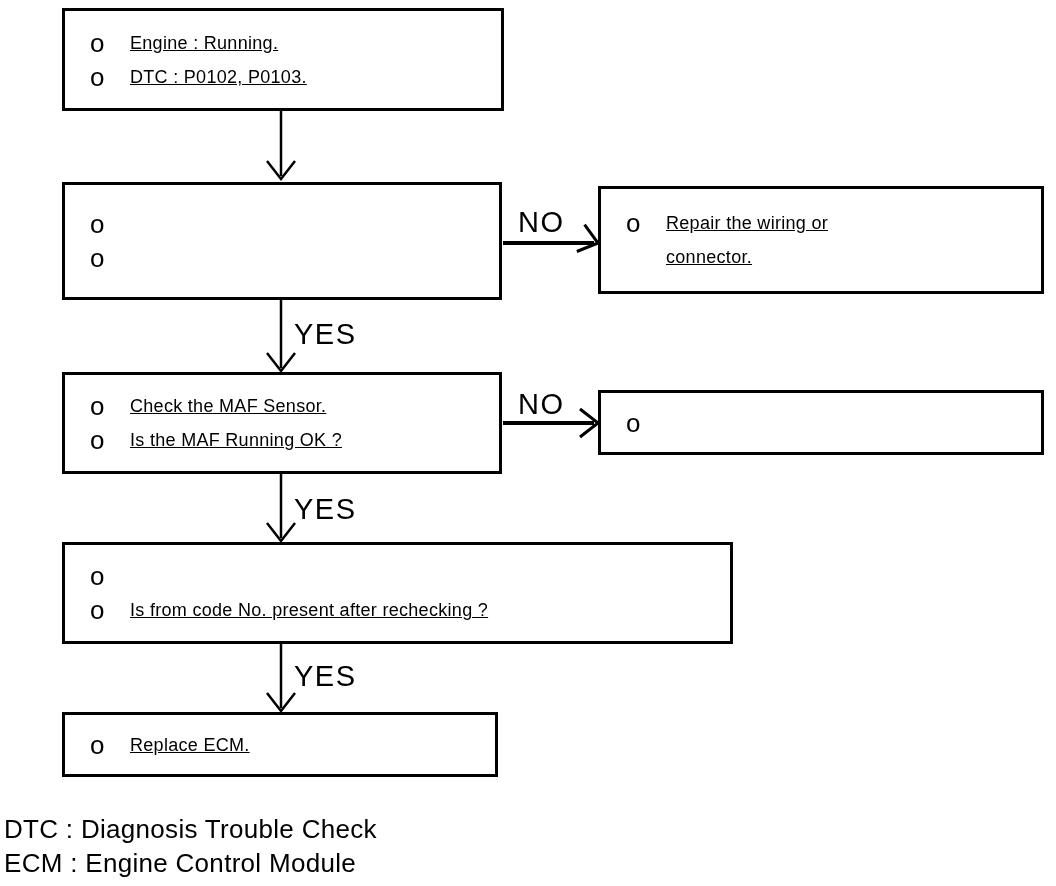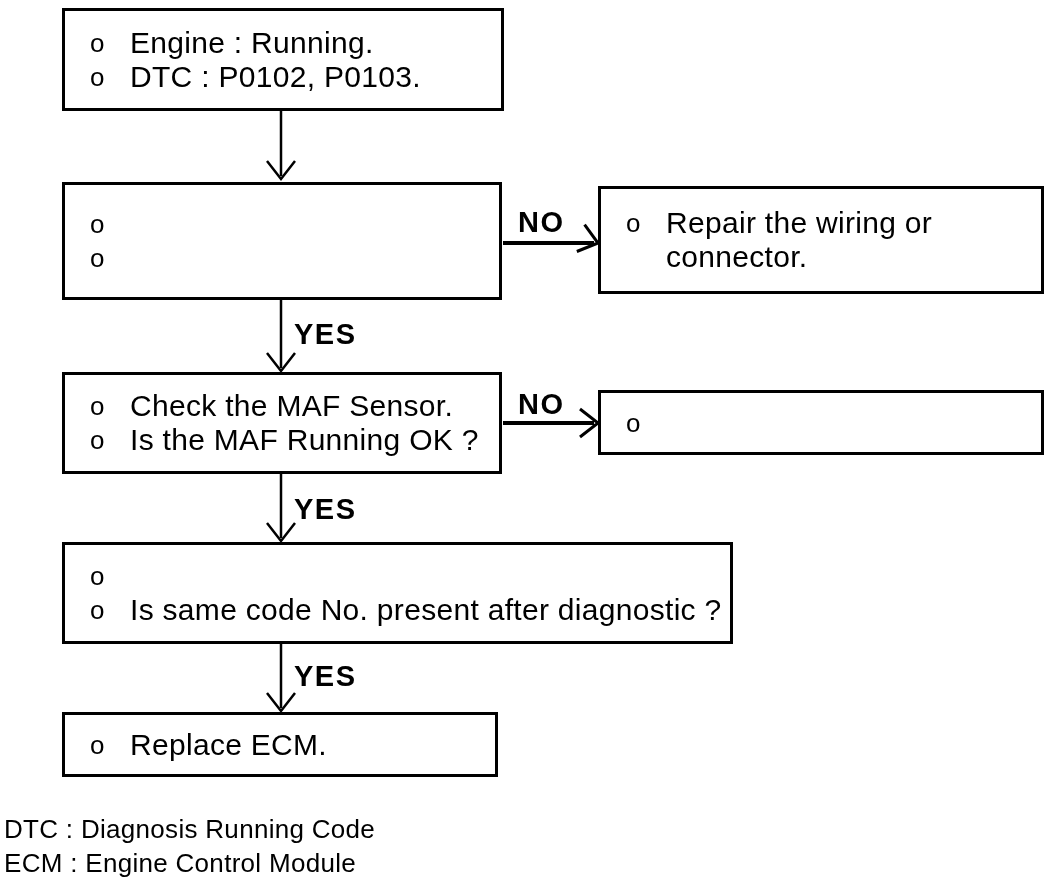--- a/index.html
+++ b/index.html
@@ -32,31 +32,32 @@
     align-items: flex-start;
   }
   .bullet-marker {
     flex: 0 0 16px;
     font-size: 26px;
     line-height: 34px;
     margin-right: 24px;
     text-align: left;
   }
   .item-text {
-    font-size: 30px;
+    font-size: 18px;
     line-height: 34px;
     white-space: pre-line;
     letter-spacing: 0.3px;
+    text-decoration: underline;
   }
   .branch-label {
     position: absolute;
     font-size: 29px;
     line-height: 30px;
     letter-spacing: 1.5px;
-    font-weight: 700;
+    font-weight: 400;
   }
   .arrow-layer {
     position: absolute;
     left: 0;
     top: 0;
     pointer-events: none;
   }
   .footnotes {
     position: absolute;
     left: 4px;
@@ -152,31 +153,31 @@
   </div>
 
   <div class="branch-label" style="left:294px; top:494px;">YES</div>
 
   <div class="flow-box" style="left:62px; top:542px; width:671px; height:102px;">
     <div class="bullet-row">
       <span class="bullet-marker">o</span>
     </div>
     <div class="bullet-row">
       <span class="bullet-marker">o</span>
-      <span class="item-text">Is same code No. present after diagnostic ?</span>
+      <span class="item-text">Is from code No. present after rechecking ?</span>
     </div>
   </div>
 
   <div class="branch-label" style="left:294px; top:661px;">YES</div>
 
   <div class="flow-box" style="left:62px; top:712px; width:436px; height:65px;">
     <div class="bullet-row">
       <span class="bullet-marker">o</span>
       <span class="item-text">Replace ECM.</span>
     </div>
   </div>
 
   <div class="footnotes">
-    <div class="footnote-line">DTC : Diagnosis Running Code</div>
+    <div class="footnote-line">DTC : Diagnosis Trouble Check</div>
     <div class="footnote-line">ECM : Engine Control Module</div>
   </div>
 
 </div>
 
 </body></html>

